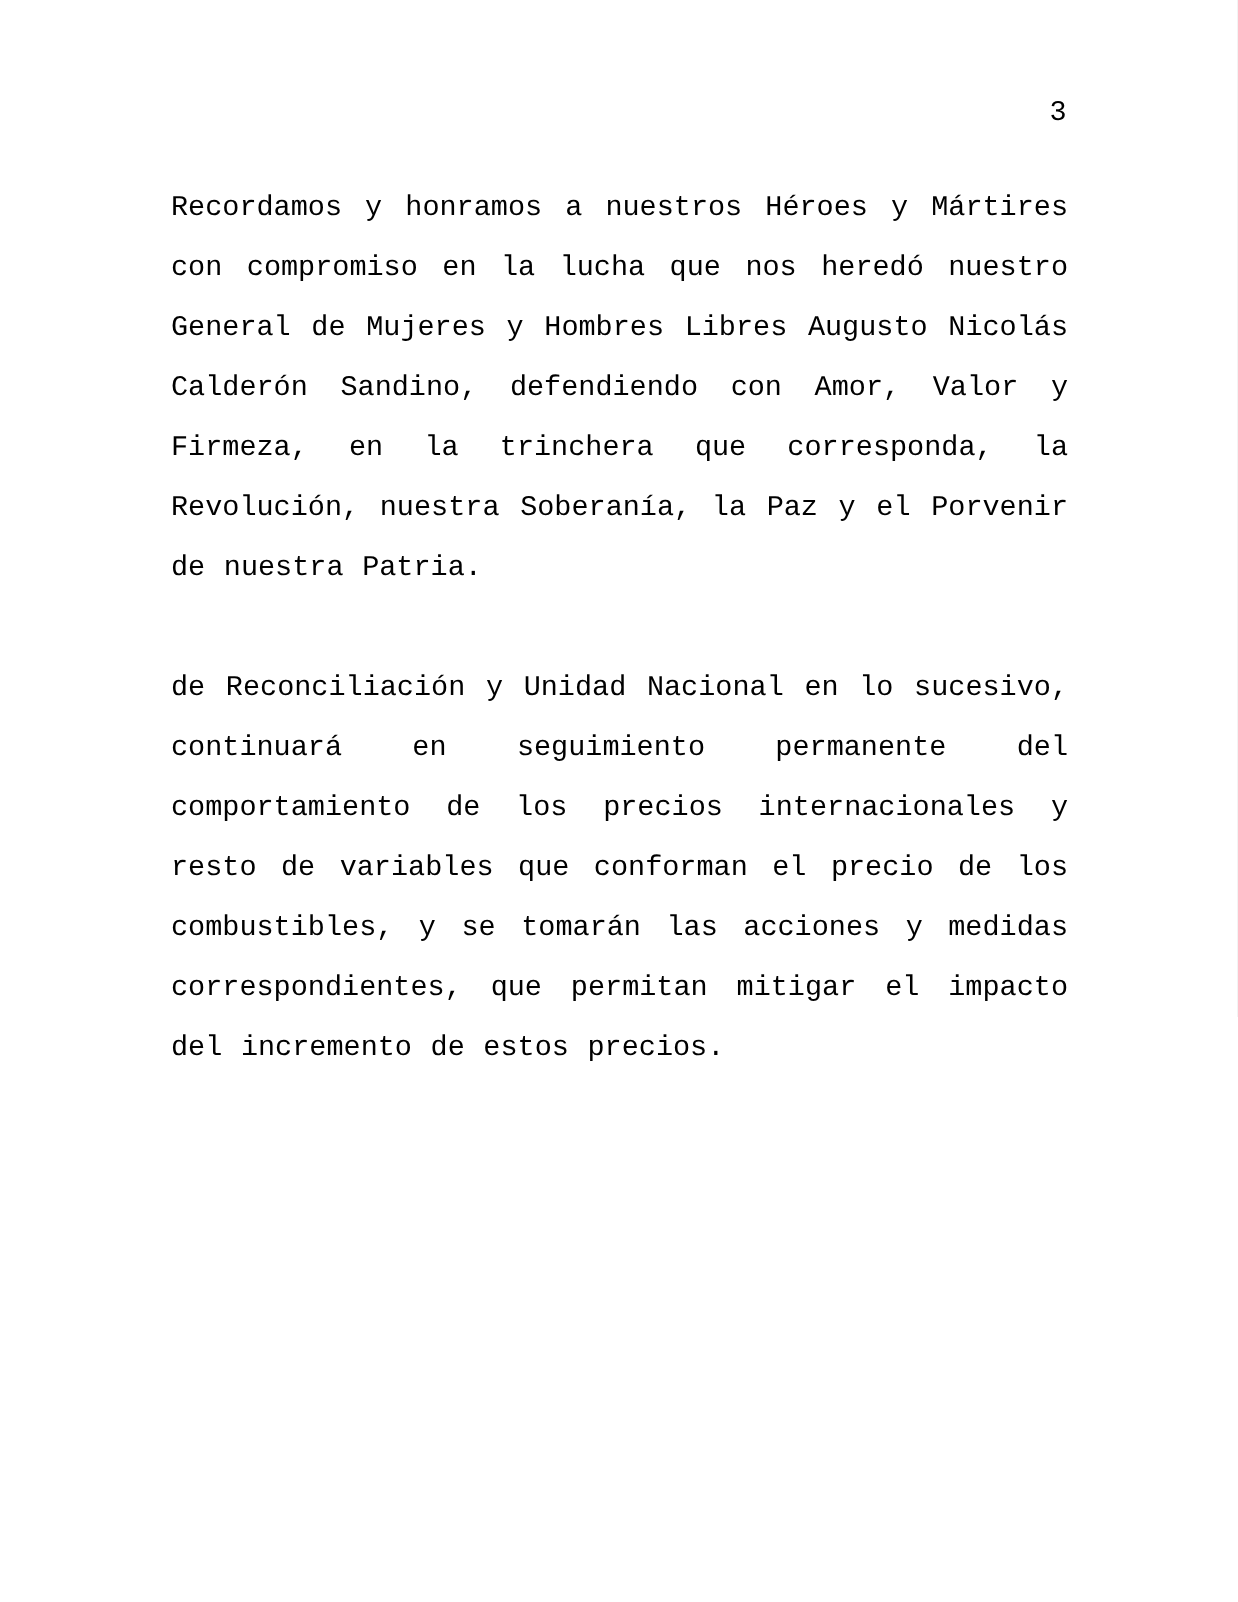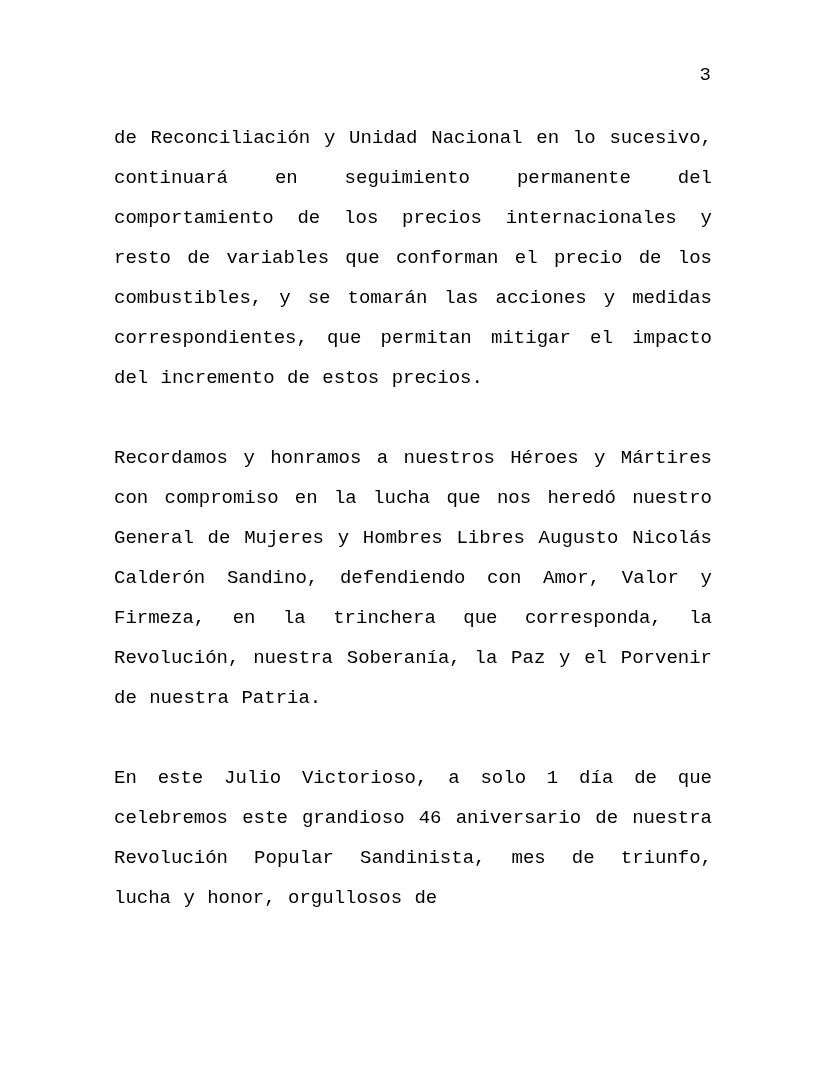--- a/index.html
+++ b/index.html
@@ -43,21 +43,20 @@
 </style>
 </head>
 <body>
 
 <div class="page">
 
   <div class="page-number">3</div>
 
   <div class="content">
 
+    <p class="para">Recordamos y honramos a nuestros Héroes y Mártires con compromiso en la lucha que nos heredó nuestro General de Mujeres y Hombres Libres Augusto Nicolás Calderón Sandino, defendiendo con Amor, Valor y Firmeza, en la trinchera que corresponda, la Revolución, nuestra Soberanía, la Paz y el Porvenir de nuestra Patria.</p>
+
     <p class="para">de Reconciliación y Unidad Nacional en lo sucesivo, continuará en seguimiento permanente del comportamiento de los precios internacionales y resto de variables que conforman el precio de los combustibles, y se tomarán las acciones y medidas correspondientes, que permitan mitigar el impacto del incremento de estos precios.</p>
 
-    <p class="para">Recordamos y honramos a nuestros Héroes y Mártires con compromiso en la lucha que nos heredó nuestro General de Mujeres y Hombres Libres Augusto Nicolás Calderón Sandino, defendiendo con Amor, Valor y Firmeza, en la trinchera que corresponda, la Revolución, nuestra Soberanía, la Paz y el Porvenir de nuestra Patria.</p>
-
-    <p class="para">En este Julio Victorioso, a solo 1 día de que celebremos este grandioso 46 aniversario de nuestra Revolución Popular Sandinista, mes de triunfo, lucha y honor, orgullosos de</p>
 
   </div>
 
 </div>
 
 </body></html>

